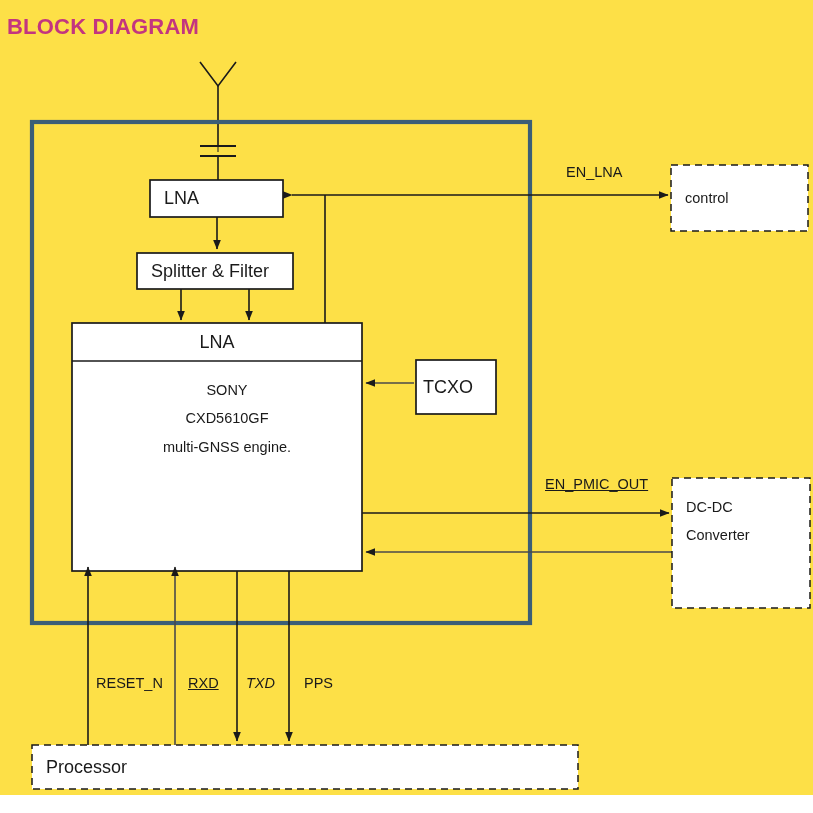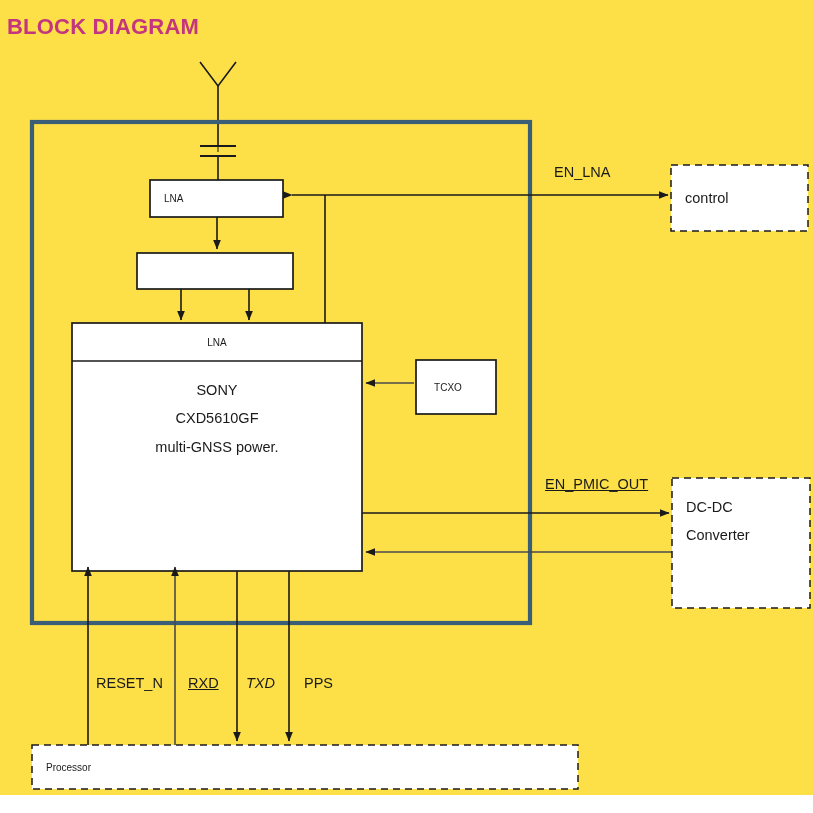--- a/index.html
+++ b/index.html
@@ -40,40 +40,41 @@
     font-size: 14.5px;
     color: #1a1a1a;
     white-space: nowrap;
     line-height: 1.0;
   }
   .box-label {
     position: absolute;
     display: flex;
     align-items: center;
     justify-content: center;
-    font-size: 10px;
+    font-size: 18px;
     color: #1a1a1a;
     white-space: nowrap;
     text-align: center;
   }
   .box-label.left {
     justify-content: flex-start;
     padding-left: 14px;
   }
   .stack {
     position: absolute;
     display: flex;
     flex-direction: column;
     justify-content: center;
     font-size: 14.5px;
     color: #1a1a1a;
     white-space: nowrap;
   }
   .stack.cen {
     align-items: center;
+    padding-left: 10px;
   }
   .stack.lft {
     align-items: flex-start;
     padding-left: 14px;
   }
   .stack > div {
     line-height: 1.95;
   }
   .hit {
     position: absolute;
@@ -141,43 +142,44 @@
 
     <line x1="175" y1="745" x2="175" y2="567" stroke="#4a4a4a" stroke-width="1.6" marker-end="url(#arrowGray)"></line>
 
     <line x1="237" y1="571" x2="237" y2="741" stroke="#1a1a1a" stroke-width="1.6" marker-end="url(#arrowBlack)"></line>
 
     <line x1="289" y1="571" x2="289" y2="741" stroke="#1a1a1a" stroke-width="1.6" marker-end="url(#arrowBlack)"></line>
   </svg>
 
   <div class="box-label left" style="left:150px; top:180px; width:133px; height:37px;">LNA</div>
 
+  <div class="box-label left" style="left:137px; top:253px; width:156px; height:36px;">Splitter &amp; Filter</div>
 
   <div class="box-label" style="left:72px; top:323px; width:290px; height:38px;">LNA</div>
 
   <div class="stack cen" style="left:72px; top:366px; width:290px; height:105px;">
     <div>SONY</div>
     <div>CXD5610GF</div>
-    <div>multi-GNSS power.</div>
+    <div>multi-GNSS engine.</div>
   </div>
 
   <div class="box-label" style="left:408px; top:360px; width:80px; height:54px;">TCXO</div>
 
   <div class="stack lft" style="left:671px; top:165px; width:137px; height:66px;">
     <div>control</div>
   </div>
 
   <div class="stack lft" style="left:672px; top:478px; width:138px; height:86px;">
     <div>DC-DC</div>
     <div>Converter</div>
   </div>
 
   <div class="box-label left" style="left:32px; top:745px; width:546px; height:44px;">Processor</div>
 
-  <div class="lbl" style="left:554px; top:165px;">EN_LNA</div>
+  <div class="lbl" style="left:566px; top:165px;">EN_LNA</div>
 
   <div class="lbl" style="left:545px; top:477px;text-decoration:underline;">EN_PMIC_OUT</div>
 
   <div class="lbl" style="left:96px; top:676px;">RESET_N</div>
 
   <div class="lbl" style="left:188px; top:676px;text-decoration:underline;">RXD</div>
 
   <div class="lbl" style="left:246px; top:676px;font-style:italic;">TXD</div>
 
   <div class="lbl" style="left:304px; top:676px;">PPS</div>

